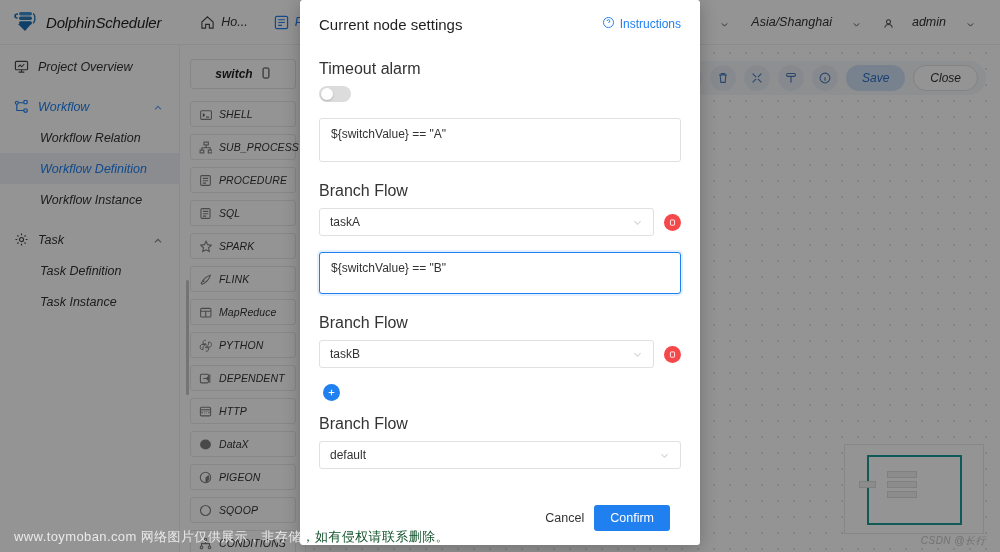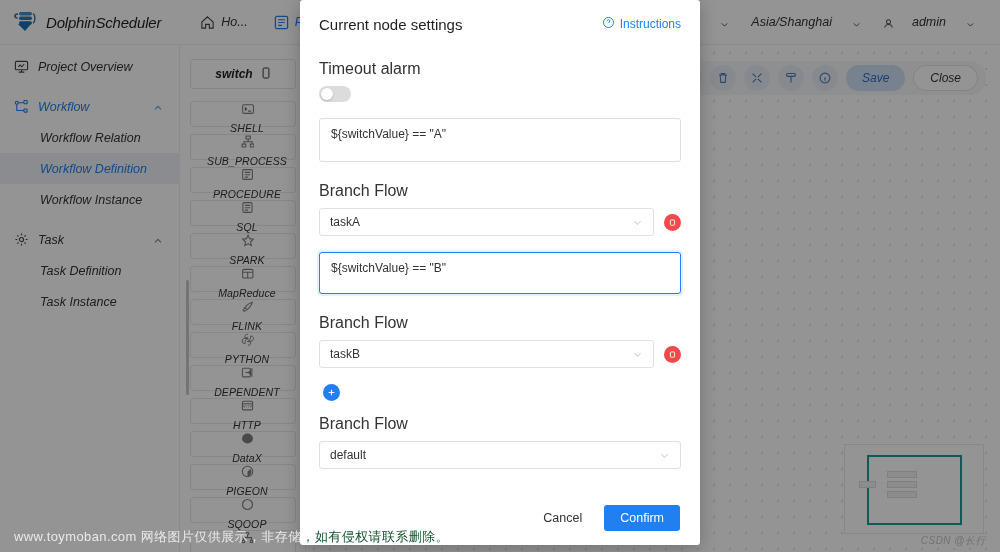--- a/index.html
+++ b/index.html
@@ -62,21 +62,21 @@
     background:#fff; border-right:1px solid #efefef; overflow:hidden;
   }
   .tp-head {
     margin:14px 9px 12px 9px; height:30px; border:1px solid #e6e6e6; border-radius:3px;
     display:flex; align-items:center; justify-content:center; gap:8px;
     font-size:12px; font-weight:bold; color:#222;
   }
   .tp-item {
     margin:0 9px 7px 9px; height:26px; border:1px solid #e8e8e8; border-radius:3px;
     display:flex; align-items:center; gap:7px; padding-left:8px;
-    font-size:10.5px; color:#333; letter-spacing:.1px;flex-direction:column;
+    font-size:10.5px; color:#333; letter-spacing:.1px;
   }
   .tp-item .ticon { width:13px; height:13px; flex:none; opacity:.75; }
   .tp-scroll {
     position:absolute; left:5px; top:235px; width:3px; height:115px;
     background:#c9c9c9; border-radius:2px;
   }
 
   
   .canvas {
     position:absolute; left:306px; top:45px; right:0; bottom:0; background:#fff;
@@ -164,21 +164,21 @@
   .del svg { width:9px; height:9px; }
   .addbtn {
     width:17px; height:17px; border-radius:50%; background:#2080f0;
     display:flex; align-items:center; justify-content:center; color:#fff;
     font-size:12px; line-height:1; margin:8px 0 14px 4px;
   }
   .addbtn svg { width:9px; height:9px; }
 
   .modal-foot {
     flex:none; height:54px; display:flex; align-items:center; justify-content:flex-end;
-    gap:12px; padding:0 20px;
+    padding:0 30px;
   }
   .btn-cancel { font-size:12.5px; color:#333; padding:6px 10px; }
   .btn-confirm {
     font-size:12.5px; color:#fff; background:#2080f0; border-radius:3px;
     padding:6px 16px;
   }
 
   
   .wm-bar {
     position:absolute; left:0; bottom:0; width:796px; height:30px;
@@ -379,31 +379,31 @@
             <span>SQL</span>
           </div>
           <div class="tp-item">
             <svg viewBox="0 0 12 12" class="ticon">
               <path d="M6.5 1.2l1.5 3.1 3.4.5-2.5 2.4.6 3.4-3-1.6-3 1.6.6-3.4L1.6 4.8l3.4-.5z" fill="none" stroke="#555" stroke-width="1"></path>
             </svg>
             <span>SPARK</span>
           </div>
           <div class="tp-item">
             <svg viewBox="0 0 12 12" class="ticon">
+              <path d="M2 9.5c2-4 5-6.5 8.5-7.5-1 3.5-3.5 6.5-7.5 8.5z" fill="none" stroke="#555" stroke-width="1"></path>
+              <circle cx="4.3" cy="7.6" r=".8" fill="#555"></circle>
+            </svg>
+            <span>FLINK</span>
+          </div>
+          <div class="tp-item">
+            <svg viewBox="0 0 12 12" class="ticon">
               <rect x="1.5" y="2.2" width="9.5" height="8" rx="1" fill="none" stroke="#555" stroke-width="1"></rect>
               <path d="M1.5 4.8h9.5M6.2 4.8v5.4" stroke="#555" stroke-width="1"></path>
             </svg>
             <span>MapReduce</span>
-          </div>
-          <div class="tp-item">
-            <svg viewBox="0 0 12 12" class="ticon">
-              <path d="M2 9.5c2-4 5-6.5 8.5-7.5-1 3.5-3.5 6.5-7.5 8.5z" fill="none" stroke="#555" stroke-width="1"></path>
-              <circle cx="4.3" cy="7.6" r=".8" fill="#555"></circle>
-            </svg>
-            <span>FLINK</span>
           </div>
           <div class="tp-item">
             <svg viewBox="0 0 12 12" class="ticon">
               <path d="M6.3 1.2c-2 0-2.6.9-2.6 2v1.3h2.8v.6H2.8c-1 0-1.7 1-1.7 2.3s.6 2.2 1.7 2.2h1v-1.6c0-1.2.9-2.1 2.1-2.1" fill="none" stroke="#555" stroke-width=".9"></path>
               <path d="M6.3 11.3c2 0 2.6-.9 2.6-2V8h-2.8v-.6h3.7c1 0 1.7-1 1.7-2.3s-.6-2.2-1.7-2.2h-1v1.6c0 1.2-.9 2.1-2.1 2.1" fill="none" stroke="#555" stroke-width=".9"></path>
             </svg>
             <span>PYTHON</span>
           </div>
           <div class="tp-item">
             <svg viewBox="0 0 12 12" class="ticon">

